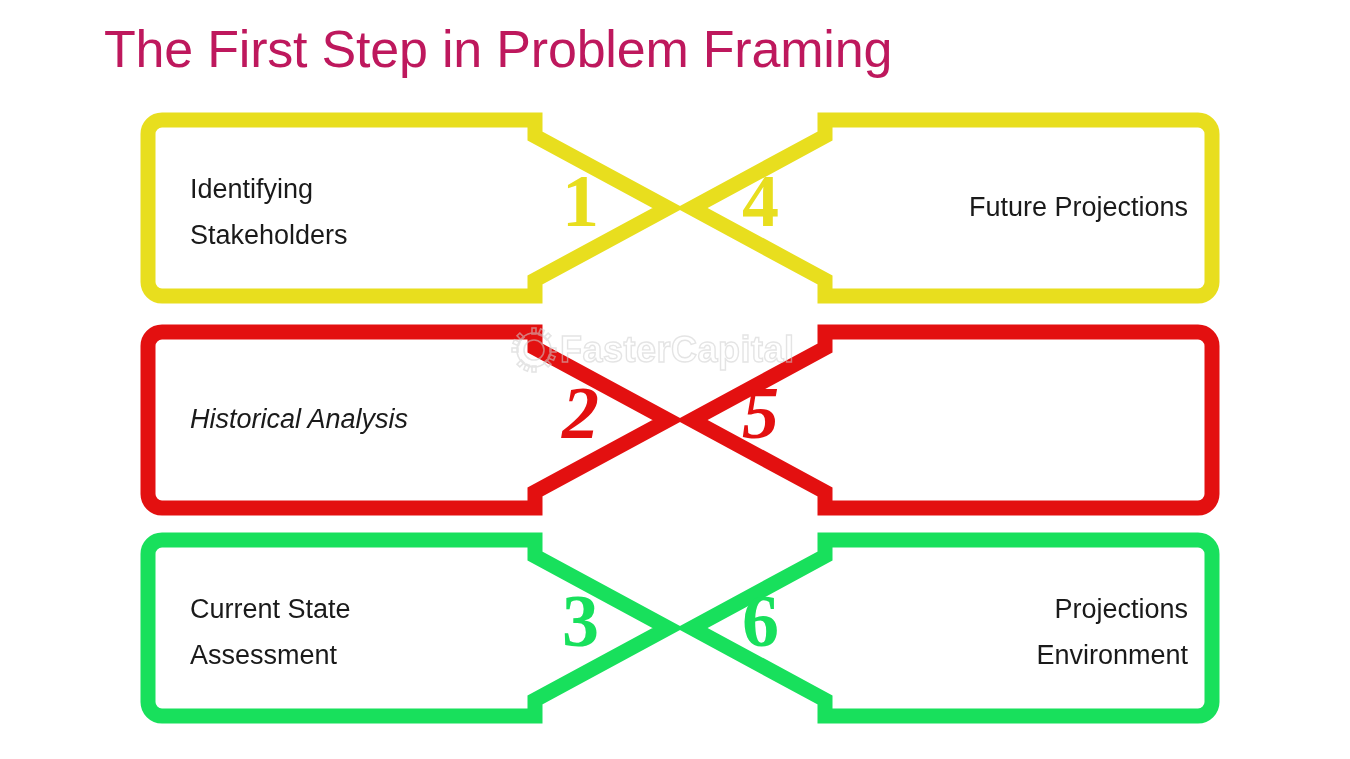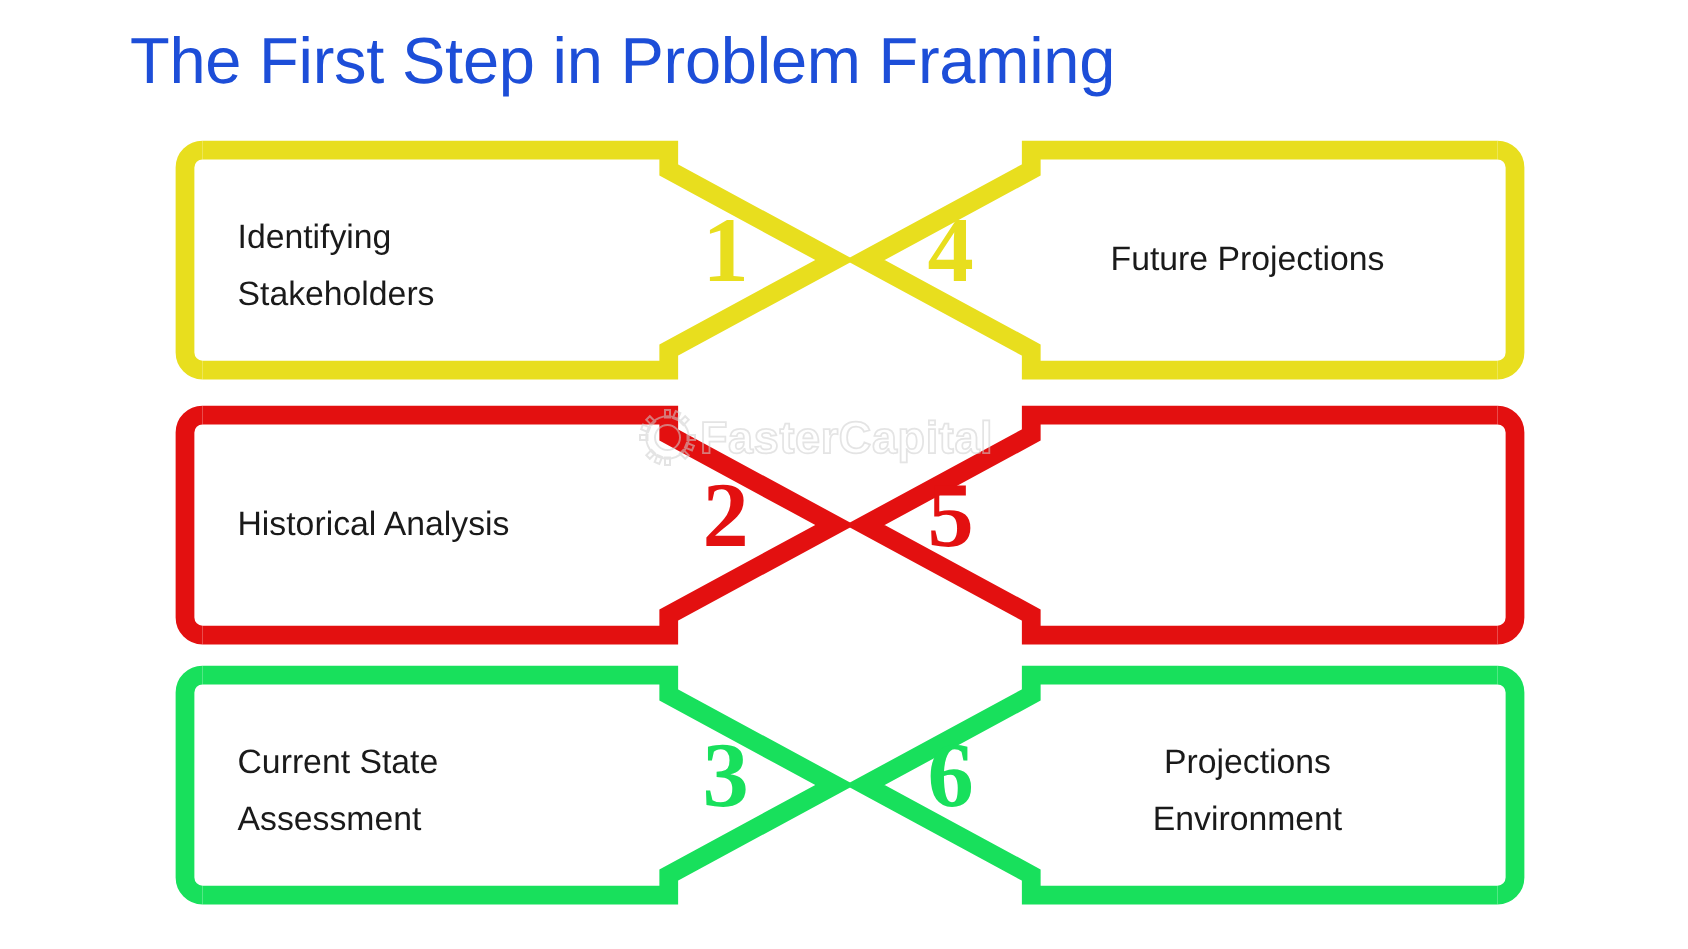--- a/index.html
+++ b/index.html
@@ -20,41 +20,41 @@
     line-height:62px;
     font-weight:400;
     color:#111111;
     letter-spacing:-0.2px;
     white-space:nowrap;
   }
 
   
   .row{position:absolute;left:0;width:1350px;height:200px;}
   .row-1{top:108px;}
-  .row-2{top:320px;}
+  .row-2{top:320px;font-style:italic;}
   .row-3{top:528px;}
 
   .arrow-wrap{position:absolute;top:0;width:560px;height:200px;}
   .arrow-left{left:140px;}
   .arrow-right{left:660px;}
 
   .arrow-svg{position:absolute;left:0;top:0;width:560px;height:200px;
              display:block;overflow:visible;}
 
   
   .label{
     position:absolute;
     font-size:27px;
     line-height:46px;
     color:#1a1a1a;
     font-weight:400;
     white-space:pre-line;
   }
   .label-left{left:50px;  top:58px; text-align:left; width:370px;}
-  .label-right{left:148px; top:58px; text-align:center; width:380px;}
+  .label-right{left:148px; top:58px; text-align:right; width:380px;}
   .label.one-line{top:76px;}
 
   
   .numeral{
     position:absolute;
     font-family:"Liberation Serif", serif;
     font-size:74px;
     line-height:74px;
     font-weight:700;
     top:56px;
@@ -83,21 +83,21 @@
     font-family:"Liberation Sans", sans-serif;
     white-space:nowrap;
   }
   .wm-gear{position:absolute;left:6px;top:0px;width:56px;height:56px;}
 </style>
 </head>
 <body>
 
 <div class="slide" style="background: rgb(255, 255, 255);">
 
-  <div class="title" style="color: #1d4ed8;">The First Step in Problem Framing</div>
+  <div class="title" style="color: #be185d;">The First Step in Problem Framing</div>
 
   <div class="row row-1">
 
     <div class="arrow-wrap arrow-left">
       <svg class="arrow-svg" viewBox="0 0 560 200">
         <path class="arw" d="M 22 12 L 395 12 L 395 28 L 528 100 L 395 172 L 395 188 L 22 188" fill="none" stroke="#E8DE1E" stroke-width="15" stroke-linejoin="miter" stroke-linecap="butt"></path>
         <path class="arw" d="M 22 12 A 14 14 0 0 0 8 26 L 8 174 A 14 14 0 0 0 22 188" fill="none" stroke="#E8DE1E" stroke-width="15" stroke-linecap="butt"></path>
       </svg>
       <div class="label label-left">Identifying
 Stakeholders</div>

